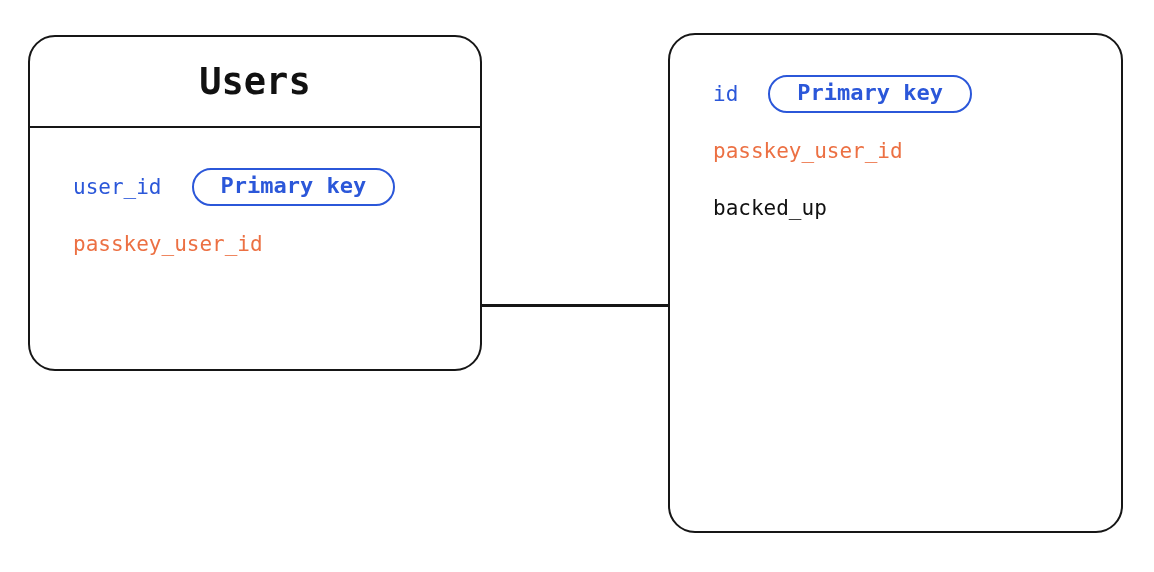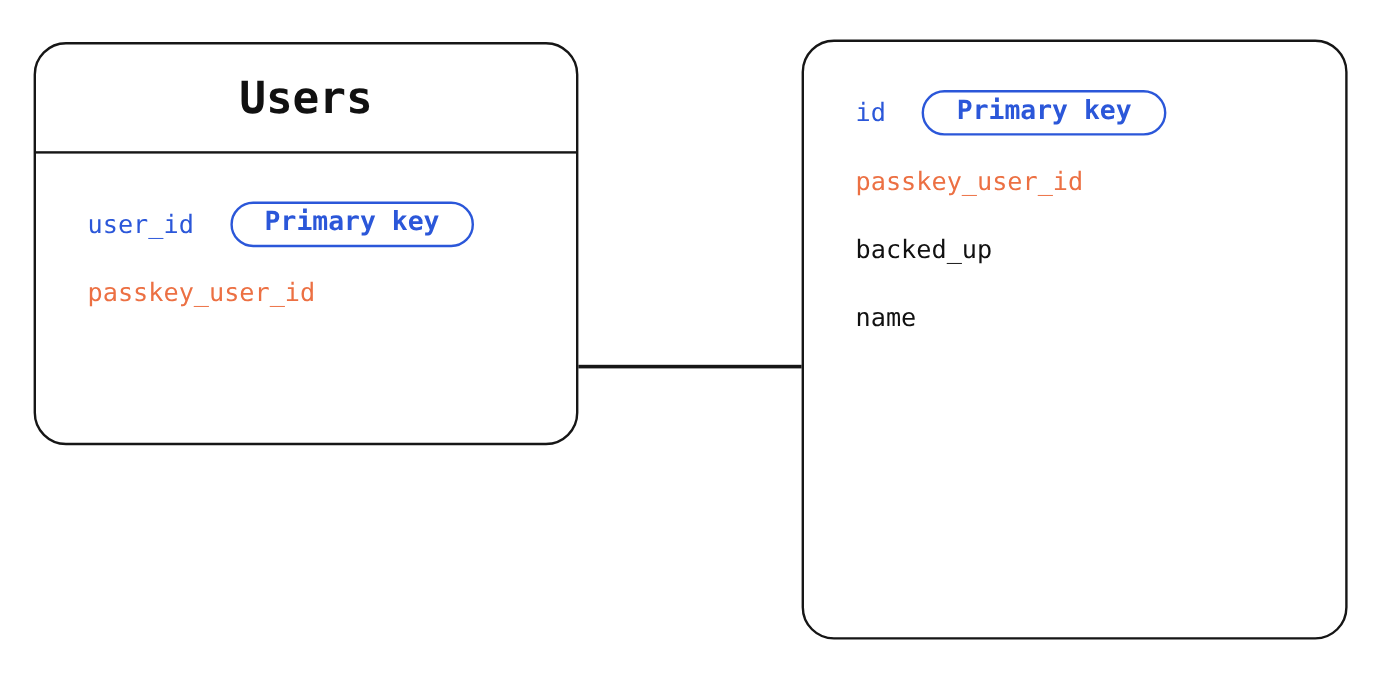--- a/index.html
+++ b/index.html
@@ -95,19 +95,16 @@
       <div class="field-row">
         <span class="field-name c-blue">id</span>
         <span class="pk-badge">Primary key</span>
       </div>
       <div class="field-row">
         <span class="field-name c-orange">passkey_user_id</span>
       </div>
       <div class="field-row">
         <span class="field-name">backed_up</span>
       </div>
-      <div class="field-row">
-        <span class="field-name">name</span>
-      </div>
     </div>
   </div>
 
 </div>
 
 </body></html>

